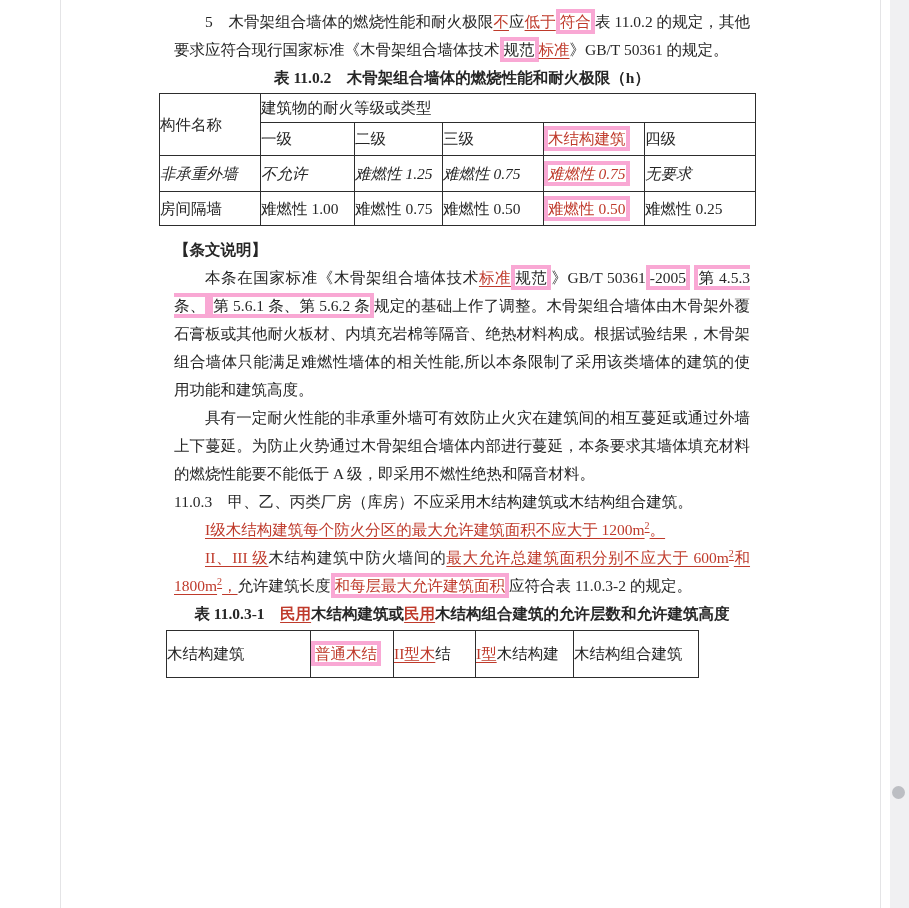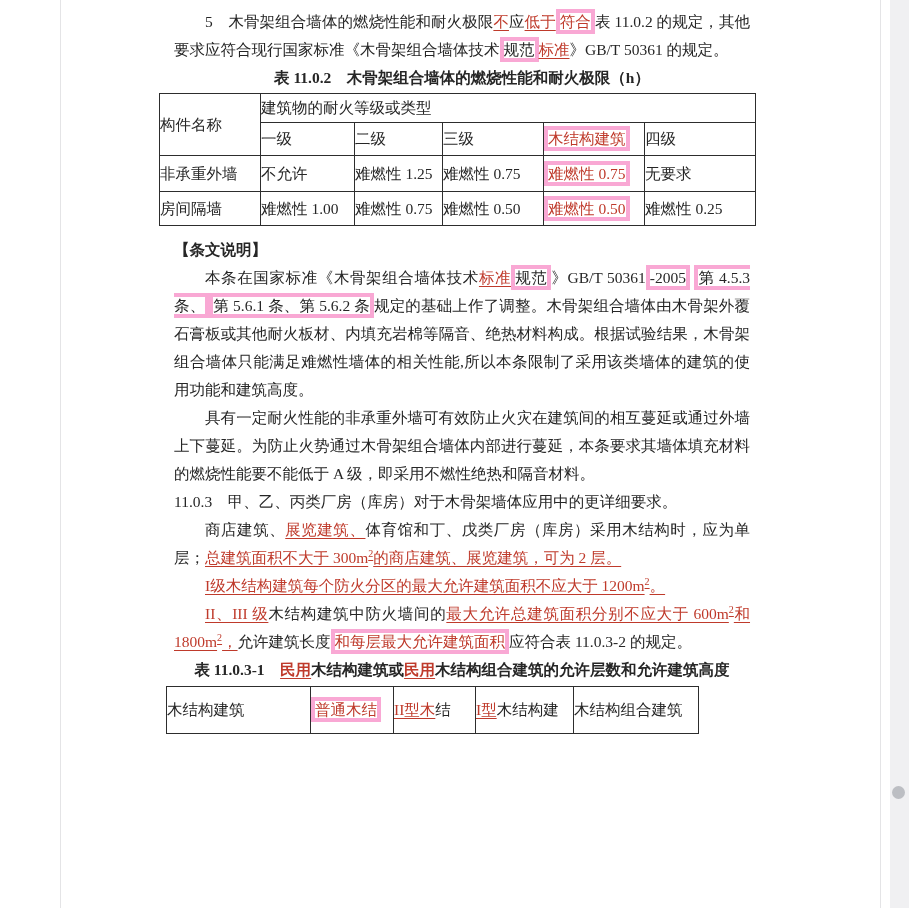--- a/index.html
+++ b/index.html
@@ -22,21 +22,21 @@
   .bold{font-weight:bold;}
   .red{color:var(--red,#bf3a2b);}
   .ul{text-decoration:underline;text-underline-offset:3px;text-decoration-thickness:1px;}
   .box{border:4px solid #f9a8d4;padding:0 0;}
   sup{font-size:10px;line-height:0;}
   table{border-collapse:collapse;table-layout:fixed;}
   td{border:1px solid #2d2d2d;text-align:left;padding:0;overflow:hidden;white-space:nowrap;}
   .t1{margin:1px 0 6px -15px;width:596px;}
   .t1 tr:nth-child(1) td{height:27px;}
   .t1 tr:nth-child(2) td{height:32px;}
-  .t1 tr:nth-child(3) td{height:35px;}
+  .t1 tr:nth-child(3) td{height:35px;font-style:italic;}
   .t1 tr:nth-child(4) td{height:33px;}
   .t2{margin:2px 0 0 -8px;width:532px;}
   .t2 td{height:46px;}
   .sec{margin-top:10px;}
 </style>
 </head>
 <body>
 
 <div class="edge-line edge-left"></div>
 <div class="edge-line edge-right"></div>
@@ -84,22 +84,21 @@
         <td><span>难燃性 0.50</span></td>
         <td><span class="box"><span class="red">难燃性 0.50</span></span></td>
         <td><span>难燃性 0.25</span></td>
       </tr>
     </tbody>
   </table>
 
   <p class="bold sec"><span>【条文说明】</span></p>
   <p class="indent"><span>本条在国家标准《木骨架组合墙体技术</span><span class="red ul">标准</span><span class="box"><span>规范</span></span><span>》GB/T 50361</span><span class="box"><span>-2005</span></span><span> </span><span class="box"><span>第 4.5.3 条、</span></span><span class="box"><span>第 5.6.1 条、第 5.6.2 条</span></span><span>规定的基础上作了调整。木骨架组合墙体由木骨架外覆石膏板或其他耐火板材、内填充岩棉等隔音、绝热材料构成。根据试验结果，木骨架组合墙体只能满足难燃性墙体的相关性能,所以本条限制了采用该类墙体的建筑的使用功能和建筑高度。</span></p>
   <p class="indent"><span>具有一定耐火性能的非承重外墙可有效防止火灾在建筑间的相互蔓延或通过外墙上下蔓延。为防止火势通过木骨架组合墙体内部进行蔓延，本条要求其墙体填充材料的燃烧性能要不能低于 A 级，即采用不燃性绝热和隔音材料。</span></p>
-  <p><span>11.0.3　甲、乙、丙类厂房（库房）对于木骨架墙体应用中的更详细要求。</span></p>
-  <p class="indent"><span>商店建筑、</span><span class="red ul">展览建筑、</span><span>体育馆和丁、戊类厂房（库房）采用木结构时，应为单层；</span><span class="red ul">总建筑面积不大于 300m</span><sup class="red ul">2</sup><span class="red ul">的商店建筑、展览建筑，可为 2 层。</span></p>
+  <p><span>11.0.3　甲、乙、丙类厂房（库房）不应采用木结构建筑或木结构组合建筑。</span></p>
   <p class="indent"><span class="red ul">I级木结构建筑每个防火分区的最大允许建筑面积不应大于 1200m</span><sup class="red ul">2</sup><span class="red ul">。</span></p>
   <p class="indent"><span class="red ul">II、III 级</span><span>木结构建筑中防火墙间的</span><span class="red ul">最大允许总建筑面积分别不应大于 600m</span><sup class="red ul">2</sup><span class="red ul">和 1800m</span><sup class="red ul">2</sup><span class="red ul">，</span><span>允许建筑长度</span><span class="box"><span class="red">和每层最大允许建筑面积</span></span><span>应符合表 11.0.3-2 的规定。</span></p>
 
   <p class="center bold"><span>表 11.0.3-1　</span><span class="red ul">民用</span><span>木结构建筑或</span><span class="red ul">民用</span><span>木结构组合建筑的允许层数和允许建筑高度</span></p>
 
   <table class="t2">
     <colgroup>
       <col style="width:144px">
         <col style="width:83px">
         <col style="width:82px">

